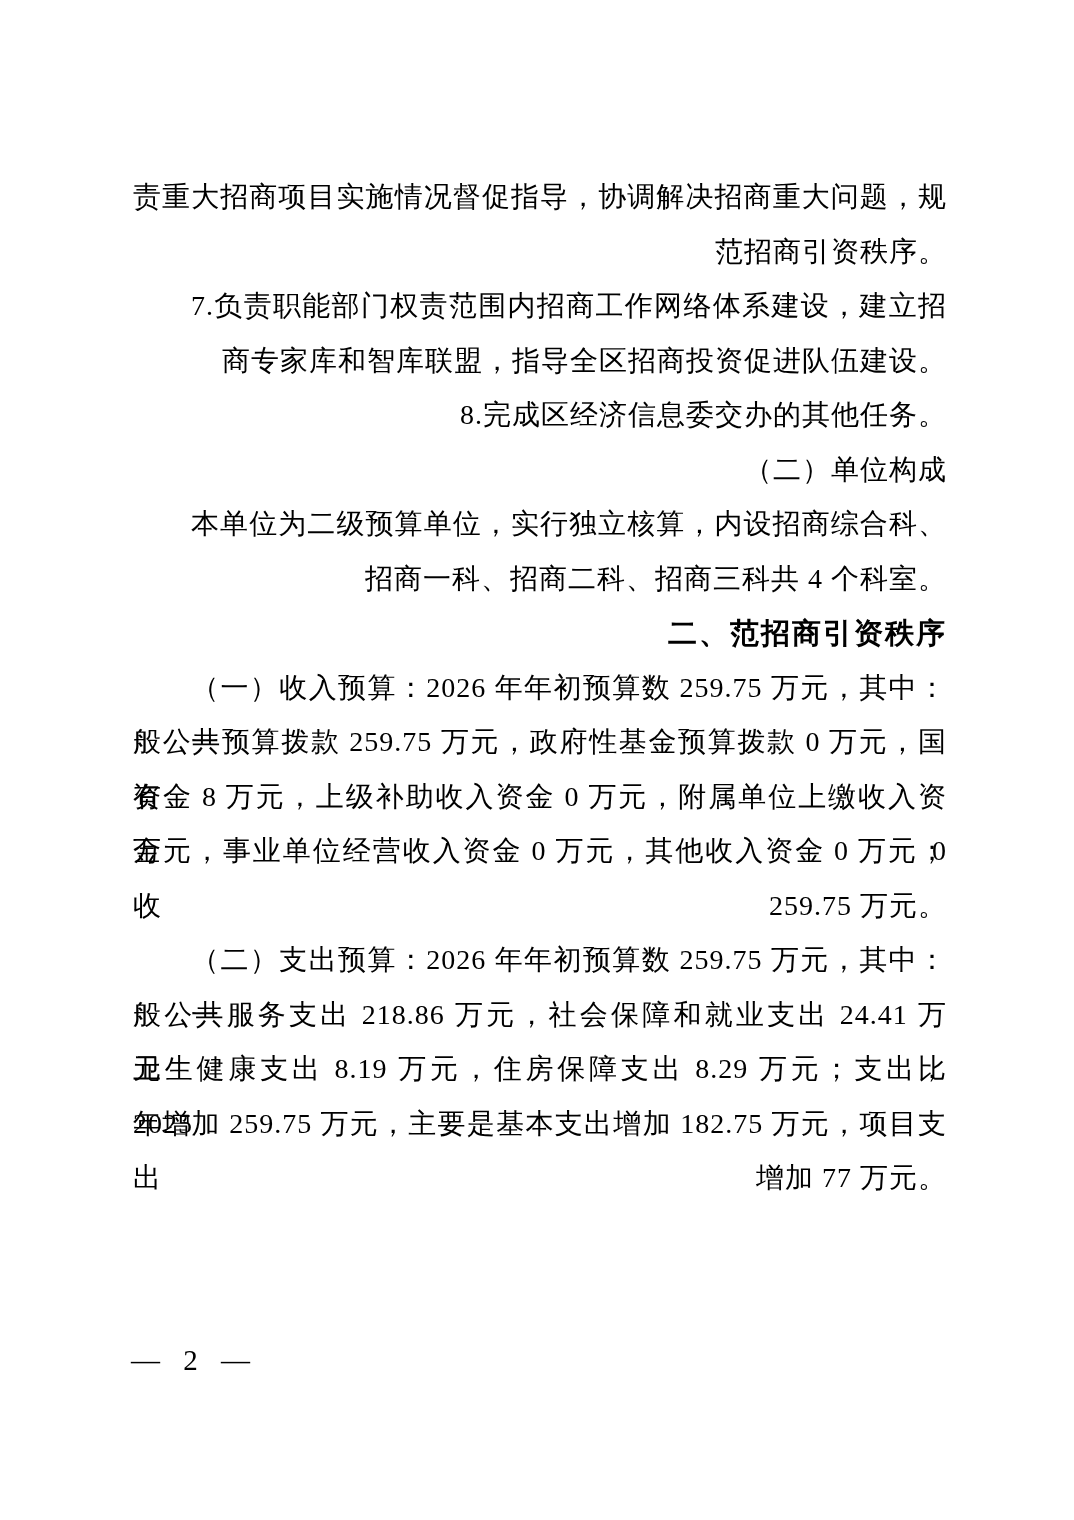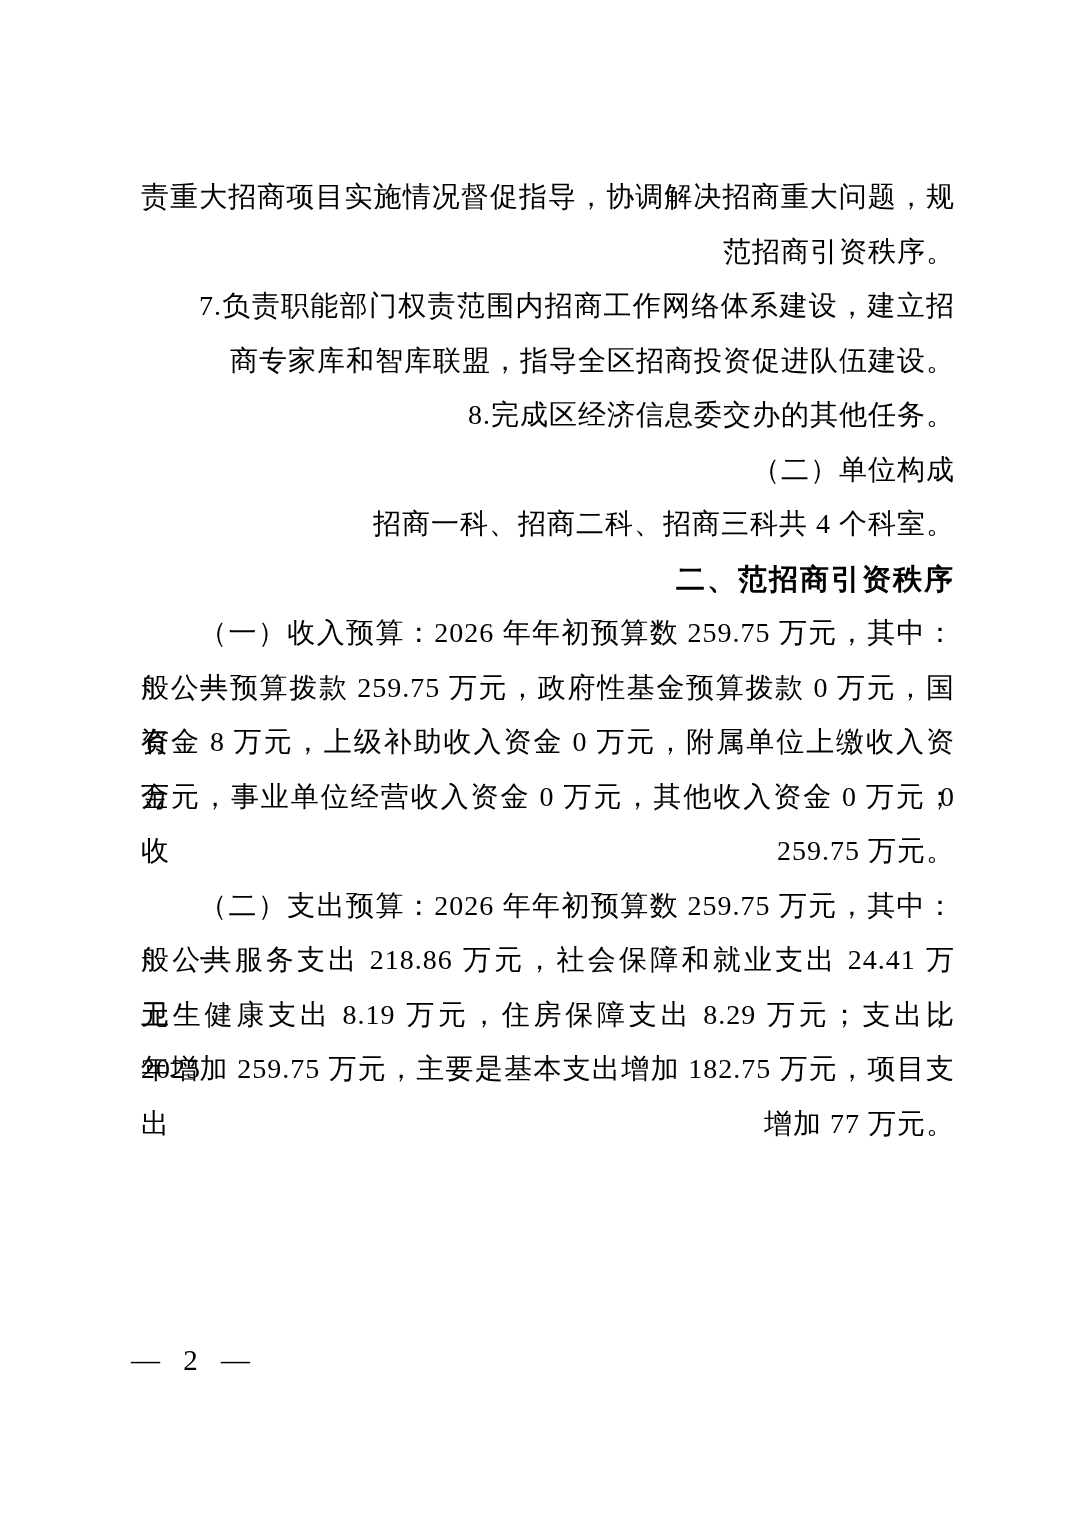--- a/index.html
+++ b/index.html
@@ -12,21 +12,21 @@
     width: 1074px;
     height: 1520px;
     margin: 0 auto;
     background: #ffffff;
     overflow: hidden;
     font-family: "Liberation Serif", "DejaVu Serif", serif;
     color: #000000;
   }
   .doc {
     position: absolute;
-    left: 141px;
+    left: 133px;
     top: 170px;
     width: 814px;
   }
   .line {
     font-size: 28px;
     line-height: 54.5px;
     height: 54.5px;
     letter-spacing: 1px;
     white-space: nowrap;
     text-align: right;
@@ -60,20 +60,21 @@
 <body>
 
 <div class="page">
   <div class="doc">
       <div class="line justify">责重大招商项目实施情况督促指导，协调解决招商重大问题，规</div>
       <div class="line">范招商引资秩序。</div>
       <div class="line justify indent">7.负责职能部门权责范围内招商工作网络体系建设，建立招</div>
       <div class="line">商专家库和智库联盟，指导全区招商投资促进队伍建设。</div>
       <div class="line indent">8.完成区经济信息委交办的其他任务。</div>
       <div class="line indent">（二）单位构成</div>
+      <div class="line justify indent">本单位为二级预算单位，实行独立核算，内设招商综合科、</div>
       <div class="line">招商一科、招商二科、招商三科共 4 个科室。</div>
       <div class="line indent heading">二、范招商引资秩序</div>
       <div class="line justify indent">（一）收入预算：2026 年年初预算数 259.75 万元，其中：一</div>
       <div class="line justify">般公共预算拨款 259.75 万元，政府性基金预算拨款 0 万元，国有</div>
       <div class="line justify">资金 8 万元，上级补助收入资金 0 万元，附属单位上缴收入资金 0</div>
       <div class="line justify">万元，事业单位经营收入资金 0 万元，其他收入资金 0 万元；收</div>
       <div class="line">259.75 万元。</div>
       <div class="line justify indent">（二）支出预算：2026 年年初预算数 259.75 万元，其中：一</div>
       <div class="line justify">般公共服务支出 218.86 万元，社会保障和就业支出 24.41 万元，</div>
       <div class="line justify">卫生健康支出 8.19 万元，住房保障支出 8.29 万元；支出比 2025</div>

